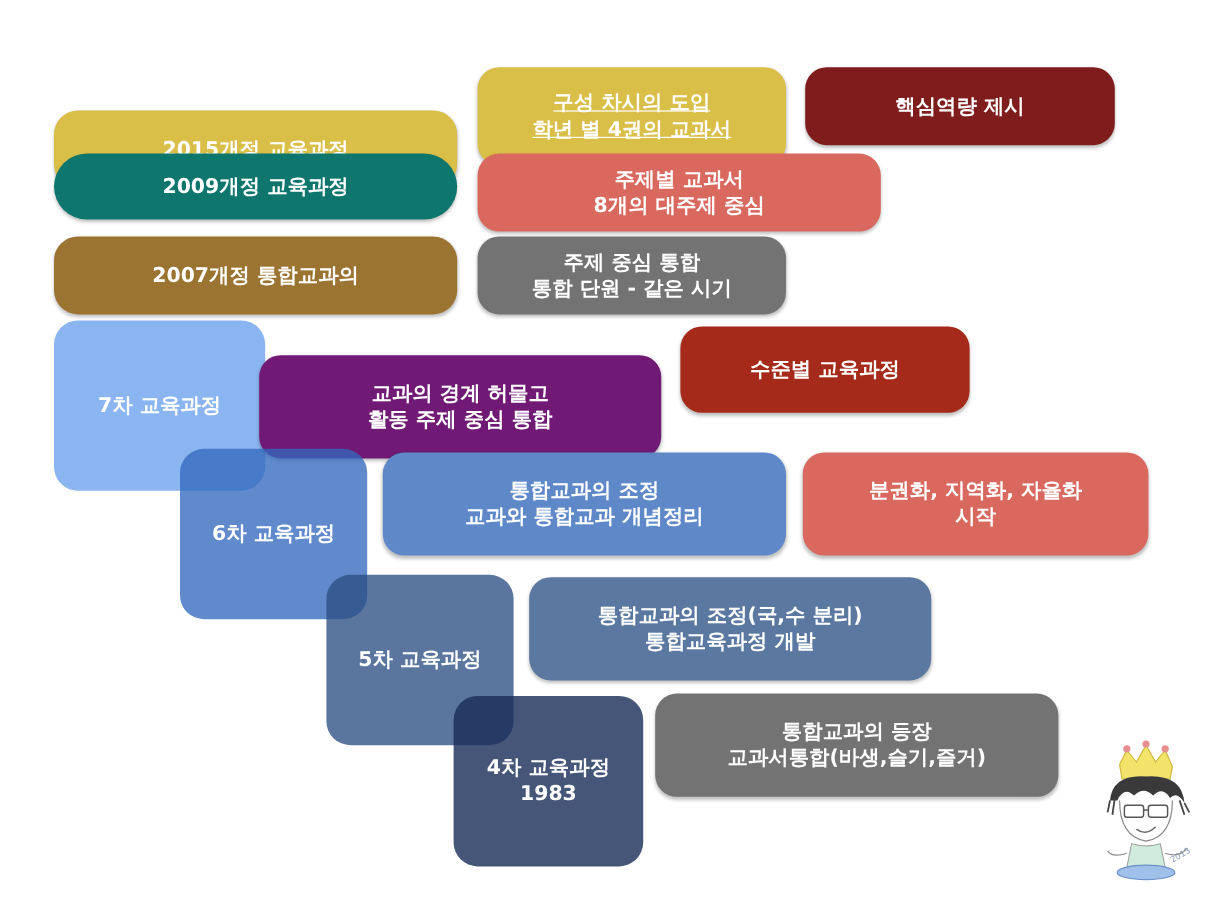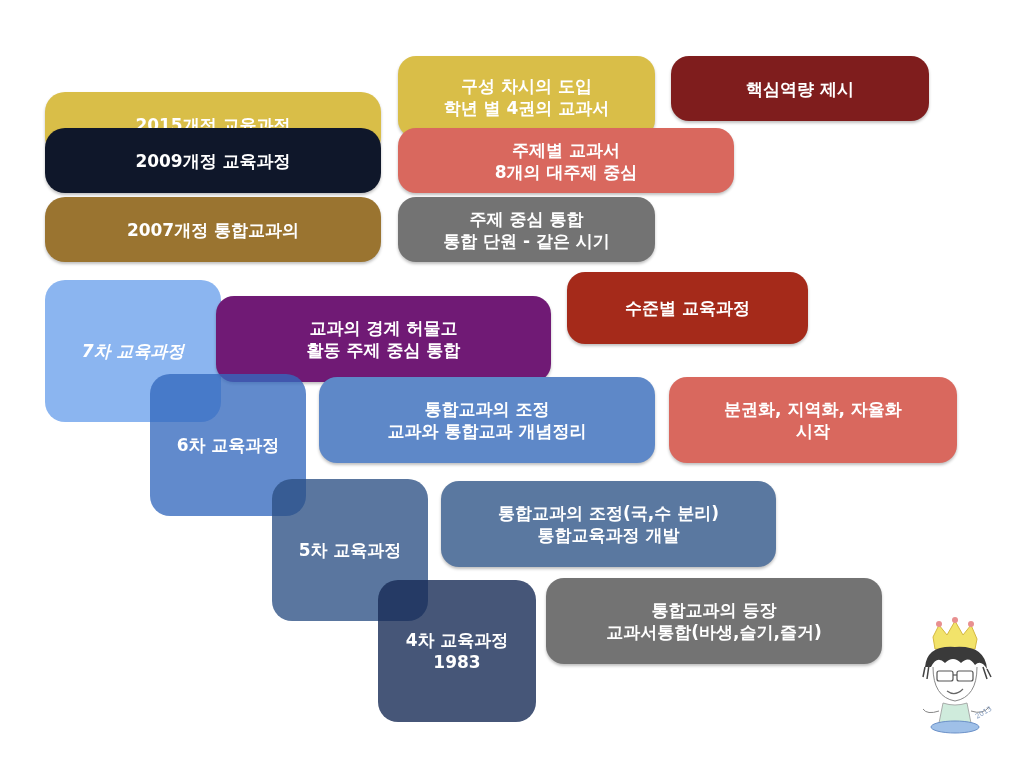--- a/index.html
+++ b/index.html
@@ -37,33 +37,33 @@
     left: 915px;
     top: 615px;
     width: 92px;
     height: 126px;
   }
 </style>
 </head>
 <body>
 
 <div class="box era" style="left:45px;top:56px;width:336px;height:65px;background:#D9BE48;margin-top:36px;">2015개정 교육과정</div>
-<div class="box" style="left:398px;top:56px;width:257px;height:82px;background:#D9BE48;">구성 차시의 도입
+<div class="box" style="left:398px;top:56px;width:257px;height:82px;background:#D9BE48;text-decoration:underline;">구성 차시의 도입
 학년 별 4권의 교과서</div>
 <div class="box" style="left:671px;top:56px;width:258px;height:65px;background:#7f1d1d;">핵심역량 제시</div>
 
-<div class="box era" style="left:45px;top:128px;width:336px;height:65px;background:#0f172a;">2009개정 교육과정</div>
+<div class="box era" style="left:45px;top:128px;width:336px;height:55px;background:#0f766e;border-radius:28px;">2009개정 교육과정</div>
 <div class="box" style="left:398px;top:128px;width:336px;height:65px;background:#D9685E;">주제별 교과서
 8개의 대주제 중심</div>
 
 <div class="box era" style="left:45px;top:197px;width:336px;height:65px;background:#9A7430;">2007개정 통합교과의</div>
 <div class="box" style="left:398px;top:197px;width:257px;height:65px;background:#737373;">주제 중심 통합
 통합 단원 - 같은 시기</div>
 
-<div class="box era" style="left:45px;top:280px;width:176px;height:142px;background:rgba(110,162,236,0.8);box-shadow:none;font-style:italic;">7차 교육과정</div>
+<div class="box era" style="left:45px;top:267px;width:176px;height:142px;background:rgba(110,162,236,0.8);box-shadow:none;">7차 교육과정</div>
 <div class="box" style="left:216px;top:272px;width:335px;height:86px;background:#701a75;margin-top:24px;">교과의 경계 허물고
 활동 주제 중심 통합</div>
 <div class="box" style="left:567px;top:272px;width:241px;height:72px;background:#A52A1A;">수준별 교육과정</div>
 
 <div class="box era" style="left:150px;top:374px;width:156px;height:142px;background:rgba(52,105,190,0.78);box-shadow:none;">6차 교육과정</div>
 <div class="box" style="left:319px;top:377px;width:336px;height:86px;background:#5E88C8;">통합교과의 조정
 교과와 통합교과 개념정리</div>
 <div class="box" style="left:669px;top:377px;width:288px;height:86px;background:#D9685E;">분권화, 지역화, 자율화
 시작</div>
 

